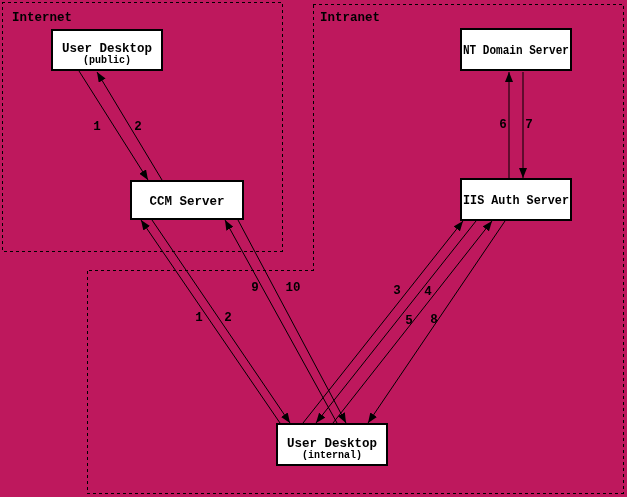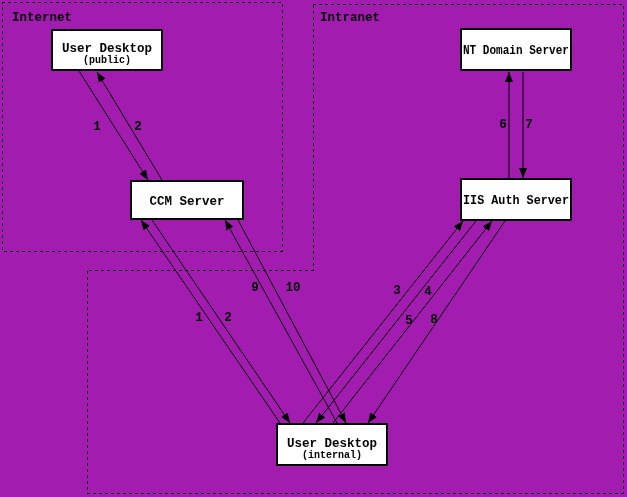--- a/index.html
+++ b/index.html
@@ -1,20 +1,20 @@
 <!DOCTYPE html>
 <html><head>
 <meta charset="utf-8">
 <style>
   html, body { margin: 0; padding: 0; background: #ffffff; }
   .canvas {
     position: relative;
     width: 627px;
     height: 497px;
-    background: #a21caf;
+    background: #be185d;
     overflow: hidden;
   }
   svg { display: block; }
   .zone-outline { fill: none; stroke: #000000; stroke-width: 1; stroke-dasharray: 3 3; }
   .node-box { fill: #ffffff; stroke: #000000; stroke-width: 1.5; }
   .edge-line { stroke: #000000; stroke-width: 1; fill: none; }
   text {
     font-family: "Liberation Mono", "DejaVu Sans Mono", monospace;
     font-weight: bold;
     fill: #000000;

